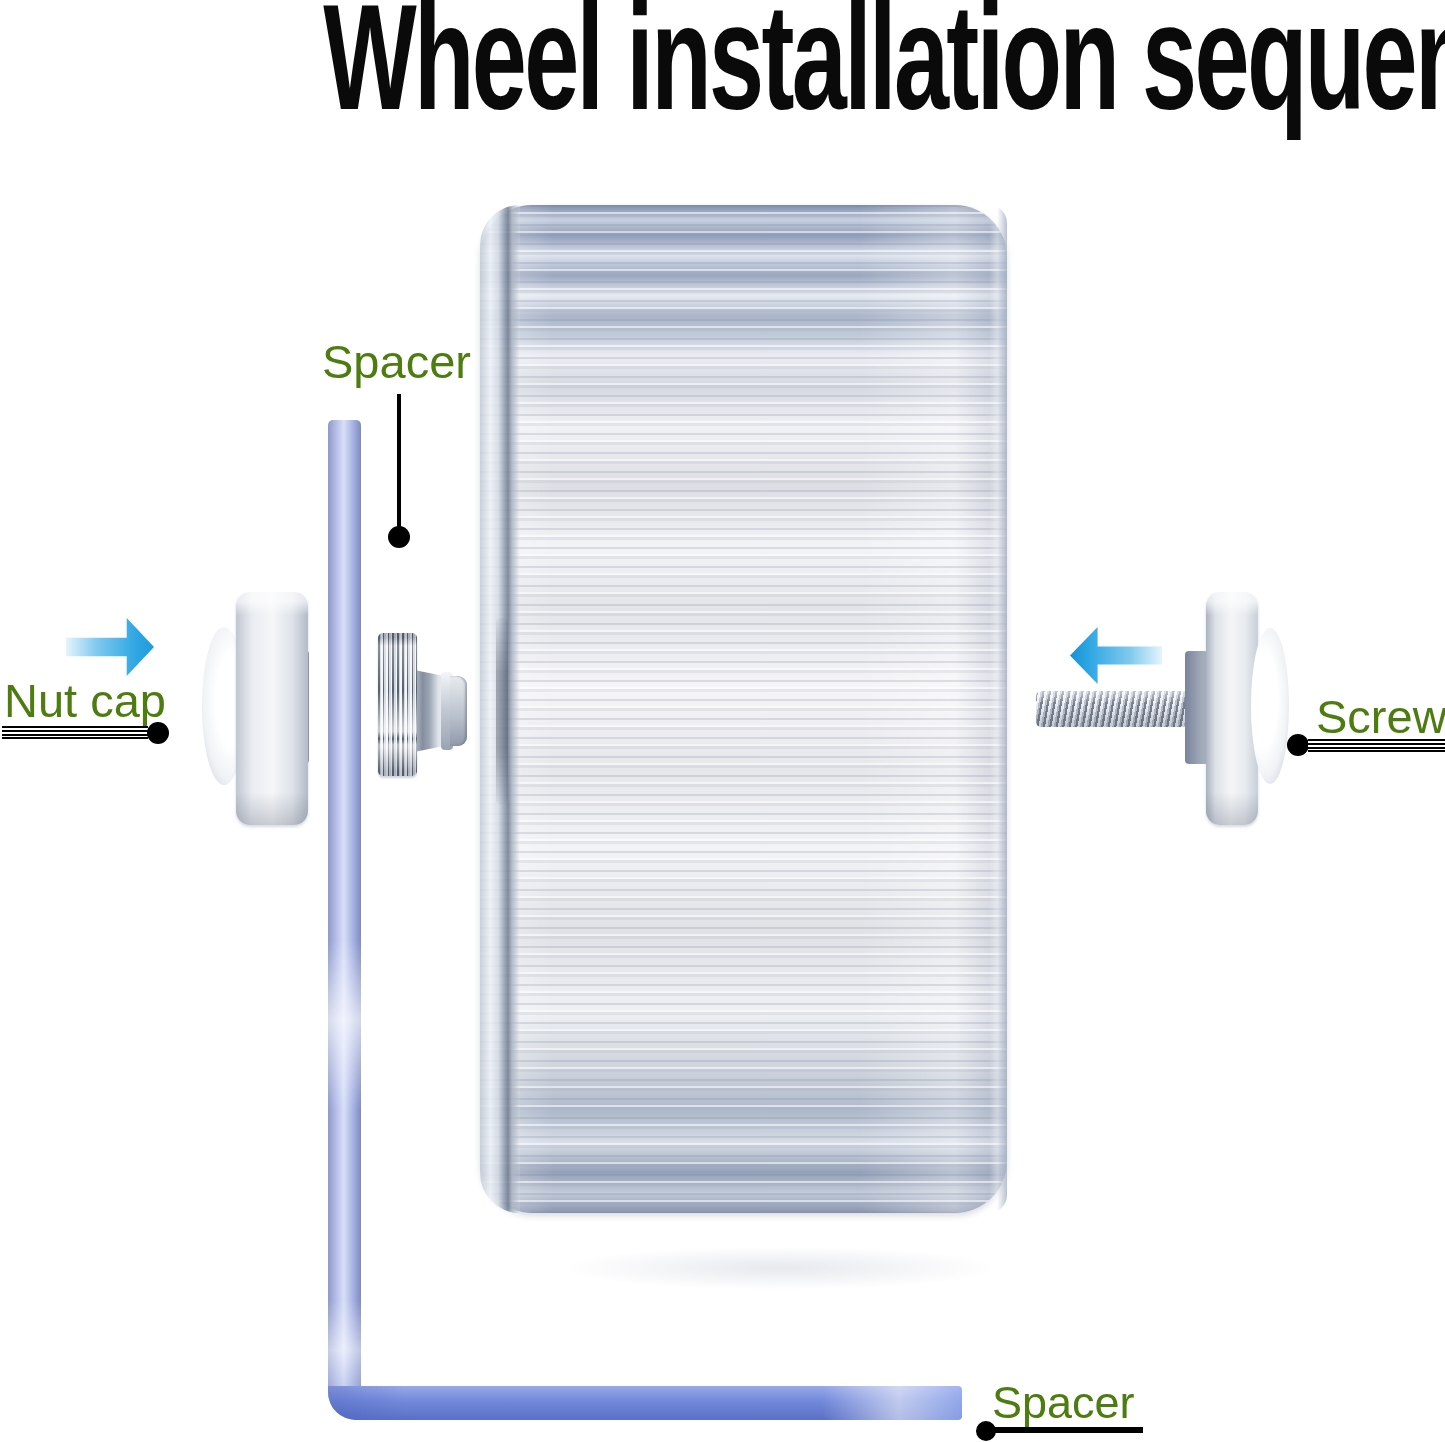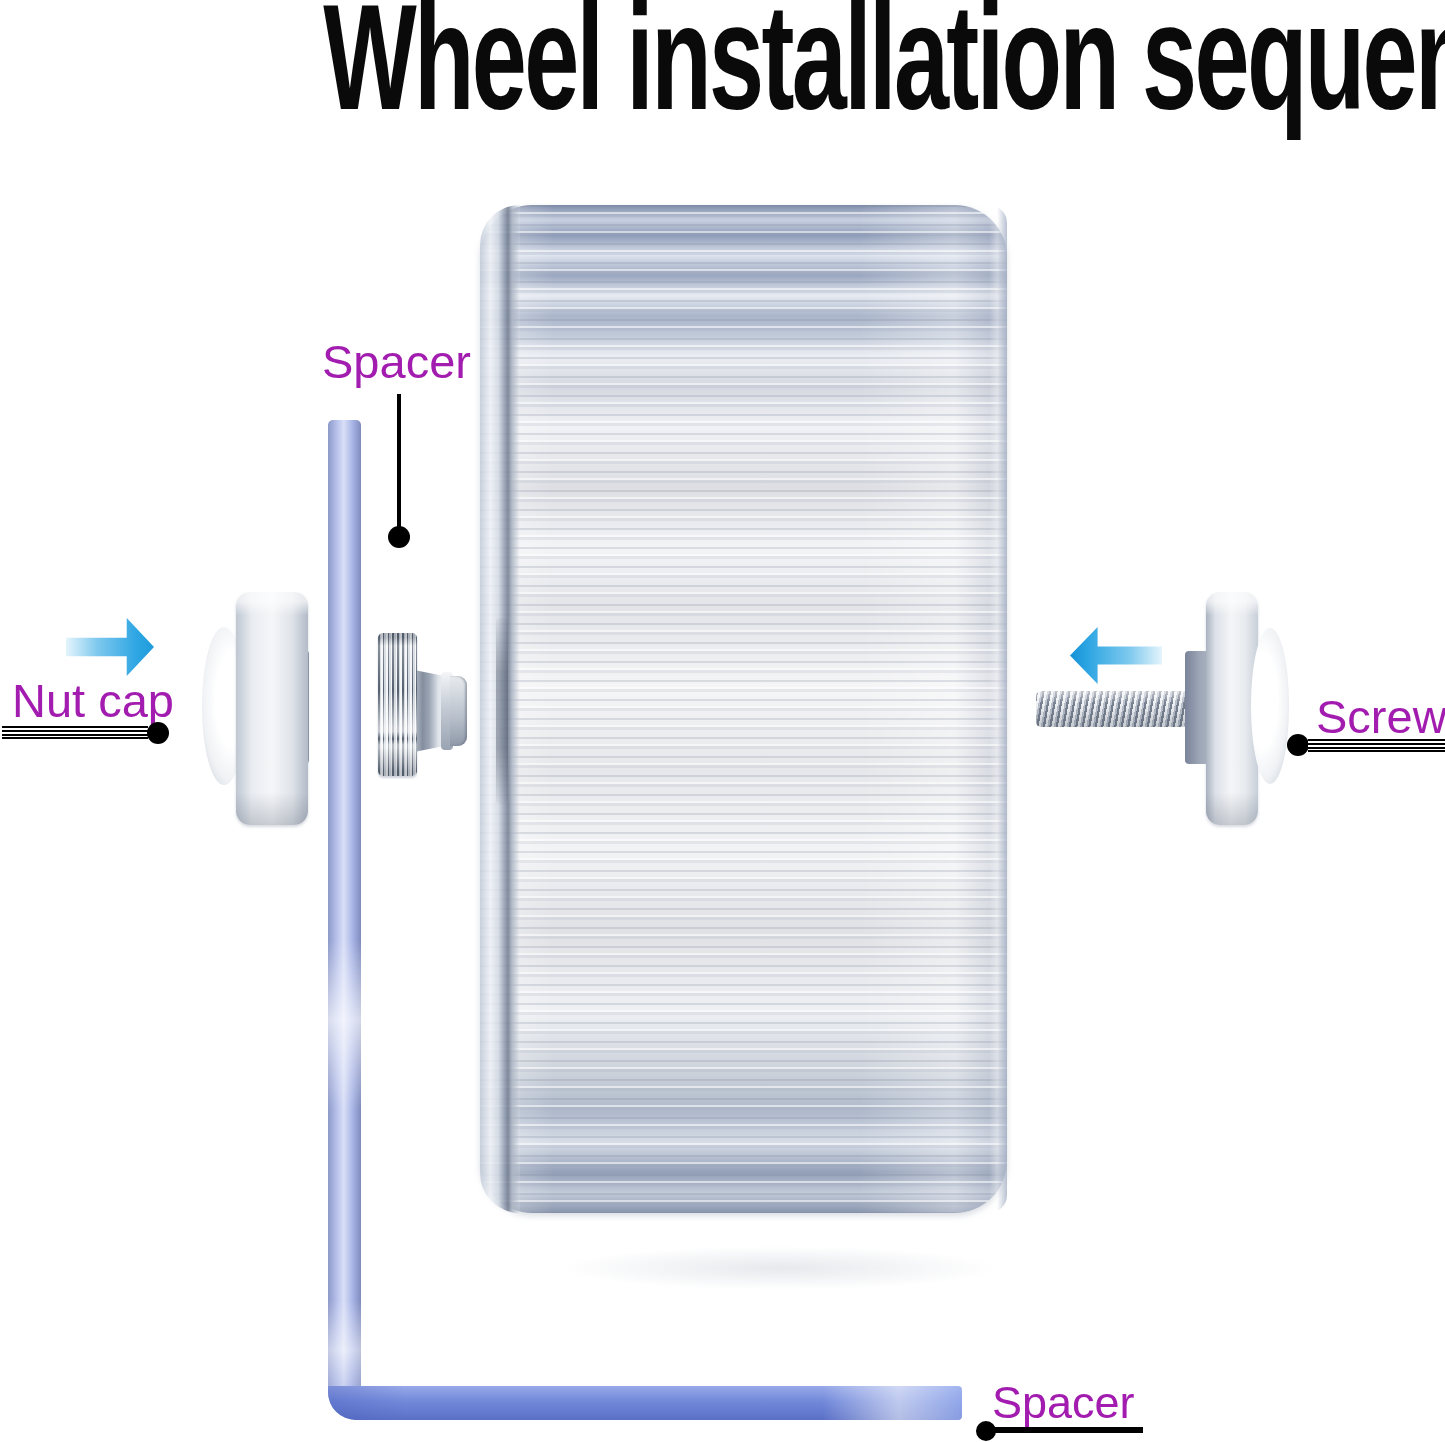--- a/index.html
+++ b/index.html
@@ -150,28 +150,28 @@
     clip-path:polygon(0 34%, 69% 34%, 69% 0%, 100% 50%, 69% 100%, 69% 66%, 0 66%);
     background:linear-gradient(90deg, rgba(168,221,246,0.30) 0%, #7fc9ee 35%, #2ea6e3 80%, #1f9bdb 100%);
   }
   .arrow-right {
     left:1070px; top:627px; width:92px; height:57px;
     clip-path:polygon(100% 34%, 30% 34%, 30% 0%, 0 50%, 30% 100%, 30% 66%, 100% 66%);
     background:linear-gradient(90deg, #1691d6 0%, #2ea6e3 20%, #7fc9ee 65%, rgba(168,221,246,0.30) 100%);
   }
 
   
-  .part-label { font-size:47px; line-height:1.05; color:#a21caf; white-space:nowrap; }
+  .part-label { font-size:47px; line-height:1.05; color:#4d7c0f; white-space:nowrap; }
   .leader-stripes-h { height:13px; background:repeating-linear-gradient(180deg, #000 0 2px, #fff 2px 3.8px); }
   .leader-line-v { width:4px; background:#000; }
   .leader-line-solid { height:6px; background:#000; }
   .leader-dot { width:22px; height:22px; border-radius:50%; background:#000; }
   .leader-dot.sm { width:20px; height:20px; }
 
-  .lbl-nutcap  { left:12px;    top:676px; }
+  .lbl-nutcap  { left:4px;    top:676px; }
   .lbl-spacer  { left:322px;  top:337px; }
   .lbl-screw   { left:1316px; top:692px; }
   .lbl-bracket { left:992px;  top:1379px; font-size:45px; }
 
   .ld-nutcap-line { left:2px;   top:726px; width:146px; }
   .ld-nutcap-dot  { left:147px; top:722px; }
   .ld-spacer-line { left:397px; top:394px; height:134px; }
   .ld-spacer-dot  { left:388px; top:526px; }
   .ld-screw-dot   { left:1287px; top:734px; }
   .ld-screw-line  { left:1308px; top:739px; width:137px; }

